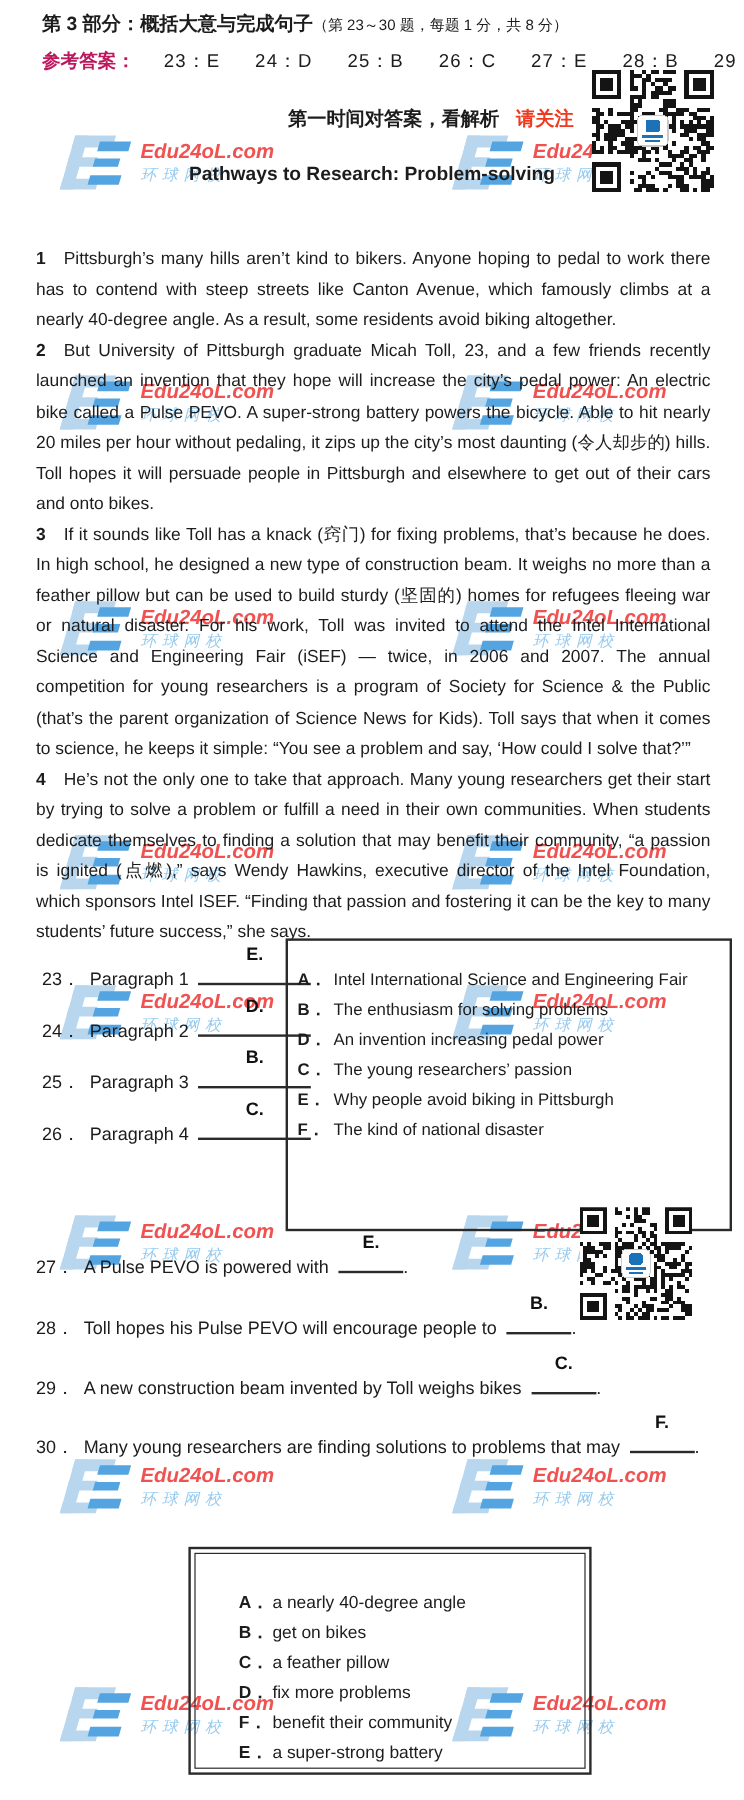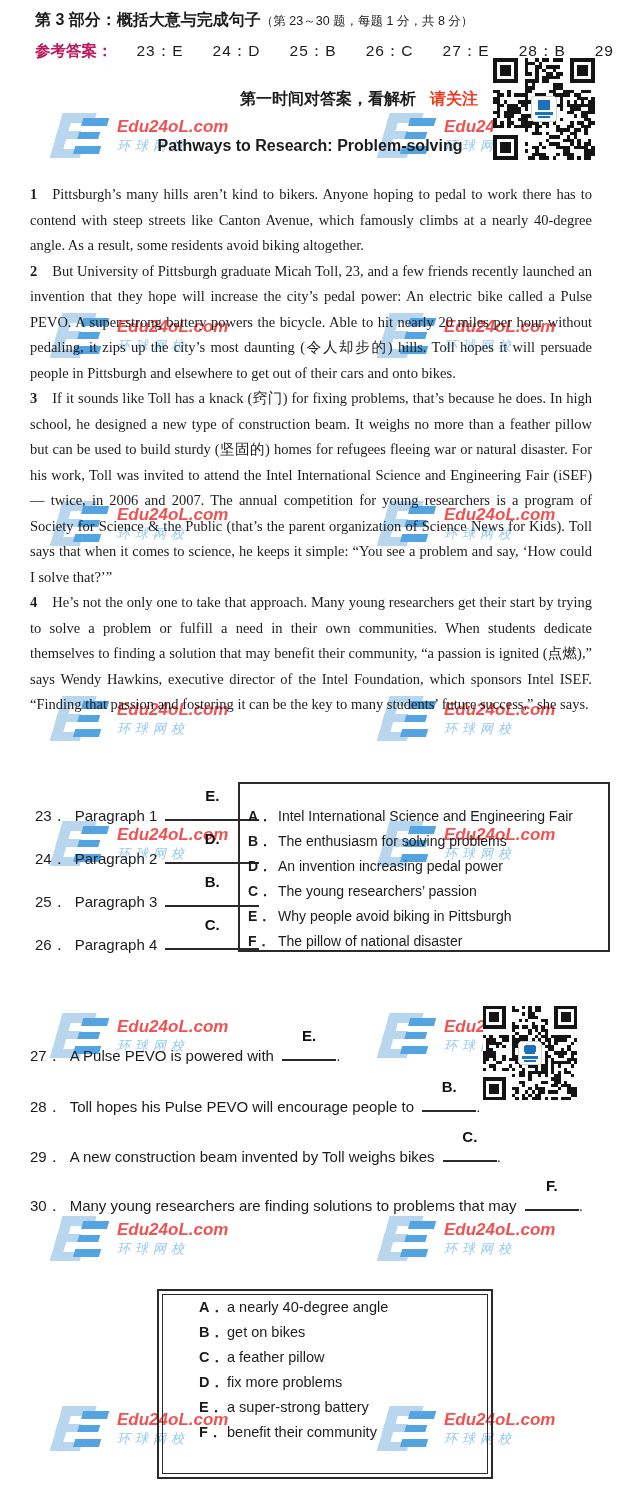--- a/index.html
+++ b/index.html
@@ -17,39 +17,39 @@
   .hdr-line{position:absolute;left:35px;top:10px;font-size:16px;font-weight:700;z-index:2;white-space:nowrap;}
   .hdr-note{font-size:12.5px;font-weight:400;}
   .ans-line{position:absolute;left:35px;top:41px;font-size:15.5px;z-index:2;display:flex;align-items:baseline;white-space:nowrap;}
   .ans-label{color:#be185d;font-weight:700;margin-right:12px;}
   .ans-item{margin-right:17px;letter-spacing:1px;margin-left:12px;}
   .follow-line{position:absolute;top:89px;left:0;width:478px;text-align:right;font-size:16px;font-weight:700;z-index:2;white-space:nowrap;}
   .follow-cta{color:#ee3a20;margin-left:14px;}
   .qr{position:absolute;z-index:3;}
   .art-title{position:absolute;top:137px;left:0;width:620px;text-align:center;font-size:16px;font-weight:700;z-index:2;}
   
-  .article{position:absolute;left:30px;top:182px;width:562px;z-index:1;font-family:Liberation Serif, serif;}
+  .article{position:absolute;left:30px;top:204px;width:562px;z-index:1;}
   .article p{margin:0;font-size:14.5px;line-height:25.5px;text-align:justify;}
   .pnum{font-weight:700;margin-right:15px;}
   
   .matching{position:absolute;left:0;top:782px;width:620px;height:200px;z-index:1;}
-  .opt-box1{position:absolute;left:238px;top:0;width:372px;height:170px;border:2px solid #2a2a2a;box-sizing:border-box;padding:20px 6px 0 8px;}
+  .opt-box1{position:absolute;left:238px;top:0;width:372px;height:244px;border:2px solid #2a2a2a;box-sizing:border-box;padding:20px 6px 0 8px;}
   .opt-row{font-size:14px;line-height:25px;white-space:nowrap;}
   .opt-letter{display:inline-block;width:30px;font-weight:700;}
   .mq-row{position:absolute;left:35px;font-size:15px;white-space:nowrap;}
   .qno{margin-right:8px;}
   .blank{position:relative;display:inline-block;border-bottom:2px solid #2a2a2a;height:15px;vertical-align:baseline;margin-left:8px;}
   .blank .ansmark{position:absolute;top:-17px;left:50%;transform:translateX(-50%);font-weight:700;font-size:15px;color:#111;}
   .mq-row .blank{width:94px;}
   
   .cq-row{position:absolute;left:30px;font-size:15px;white-space:nowrap;z-index:1;}
   .cq-row .blank{width:54px;margin-left:4px;}
   
   .opt-box2{position:absolute;left:162px;top:1294px;width:326px;height:180px;border:1px solid #2a2a2a;
-    outline:2px solid #2a2a2a;outline-offset:3px;box-sizing:border-box;padding:0 0 0 36px;z-index:1;background:transparent;}
+    outline:2px solid #2a2a2a;outline-offset:3px;box-sizing:border-box;padding:29px 0 0 36px;z-index:1;background:transparent;}
   .opt-box2 .opt-row{font-size:14.5px;line-height:25px;}
   .opt-box2 .opt-letter{width:28px;}
 </style>
 </head>
 <body>
 
 <div class="page">
 
   <div id="wm-layer">
       <div class="wm" style="left: 45px; top: 112px;">
@@ -741,21 +741,21 @@
         <div class="mq-row" style="top: 65px;"><span class="qno">24．</span><span>Paragraph 2</span><span class="blank"><span class="ansmark">D.</span></span></div>
         <div class="mq-row" style="top: 108px;"><span class="qno">25．</span><span>Paragraph 3</span><span class="blank"><span class="ansmark">B.</span></span></div>
         <div class="mq-row" style="top: 151px;"><span class="qno">26．</span><span>Paragraph 4</span><span class="blank"><span class="ansmark">C.</span></span></div>
       </div>
     <div class="opt-box1" id="opt-box1">
         <div class="opt-row"><span class="opt-letter">A．</span><span>Intel International Science and Engineering Fair</span></div>
         <div class="opt-row"><span class="opt-letter">B．</span><span>The enthusiasm for solving problems</span></div>
         <div class="opt-row"><span class="opt-letter">D．</span><span>An invention increasing pedal power</span></div>
         <div class="opt-row"><span class="opt-letter">C．</span><span>The young researchers’ passion</span></div>
         <div class="opt-row"><span class="opt-letter">E．</span><span>Why people avoid biking in Pittsburgh</span></div>
-        <div class="opt-row"><span class="opt-letter">F．</span><span>The pillow of national disaster</span></div>
+        <div class="opt-row"><span class="opt-letter">F．</span><span>The kind of national disaster</span></div>
       </div>
   </div>
 
   <div id="cq-rows">
       <div class="cq-row" style="top: 1044px;"><span class="qno">27．</span><span>A Pulse PEVO is powered with </span><span class="blank"><span class="ansmark">E.</span></span><span>.</span></div>
       <div class="cq-row" style="top: 1095px;"><span class="qno">28．</span><span>Toll hopes his Pulse PEVO will encourage people to </span><span class="blank"><span class="ansmark">B.</span></span><span>.</span></div>
       <div class="cq-row" style="top: 1145px;"><span class="qno">29．</span><span>A new construction beam invented by Toll weighs bikes </span><span class="blank"><span class="ansmark">C.</span></span><span>.</span></div>
       <div class="cq-row" style="top: 1194px;"><span class="qno">30．</span><span>Many young researchers are finding solutions to problems that may </span><span class="blank"><span class="ansmark">F.</span></span><span>.</span></div>
     </div>
 
@@ -1054,17 +1054,17 @@
           <rect x="12" y="15.4" width="5" height="0.8" fill="#1b72b8"></rect>
           <rect x="12.7" y="16.6" width="3.6" height="0.6" fill="#1b72b8"></rect>
         </g>
       </svg></div>
 
   <div class="opt-box2" id="opt-box2">
       <div class="opt-row"><span class="opt-letter">A．</span><span>a nearly 40-degree angle</span></div>
       <div class="opt-row"><span class="opt-letter">B．</span><span>get on bikes</span></div>
       <div class="opt-row"><span class="opt-letter">C．</span><span>a feather pillow</span></div>
       <div class="opt-row"><span class="opt-letter">D．</span><span>fix more problems</span></div>
+      <div class="opt-row"><span class="opt-letter">F．</span><span>benefit their community</span></div>
       <div class="opt-row"><span class="opt-letter">E．</span><span>a super-strong battery</span></div>
-      <div class="opt-row"><span class="opt-letter">F．</span><span>benefit their community</span></div>
     </div>
 
 </div>
 
 </body></html>

